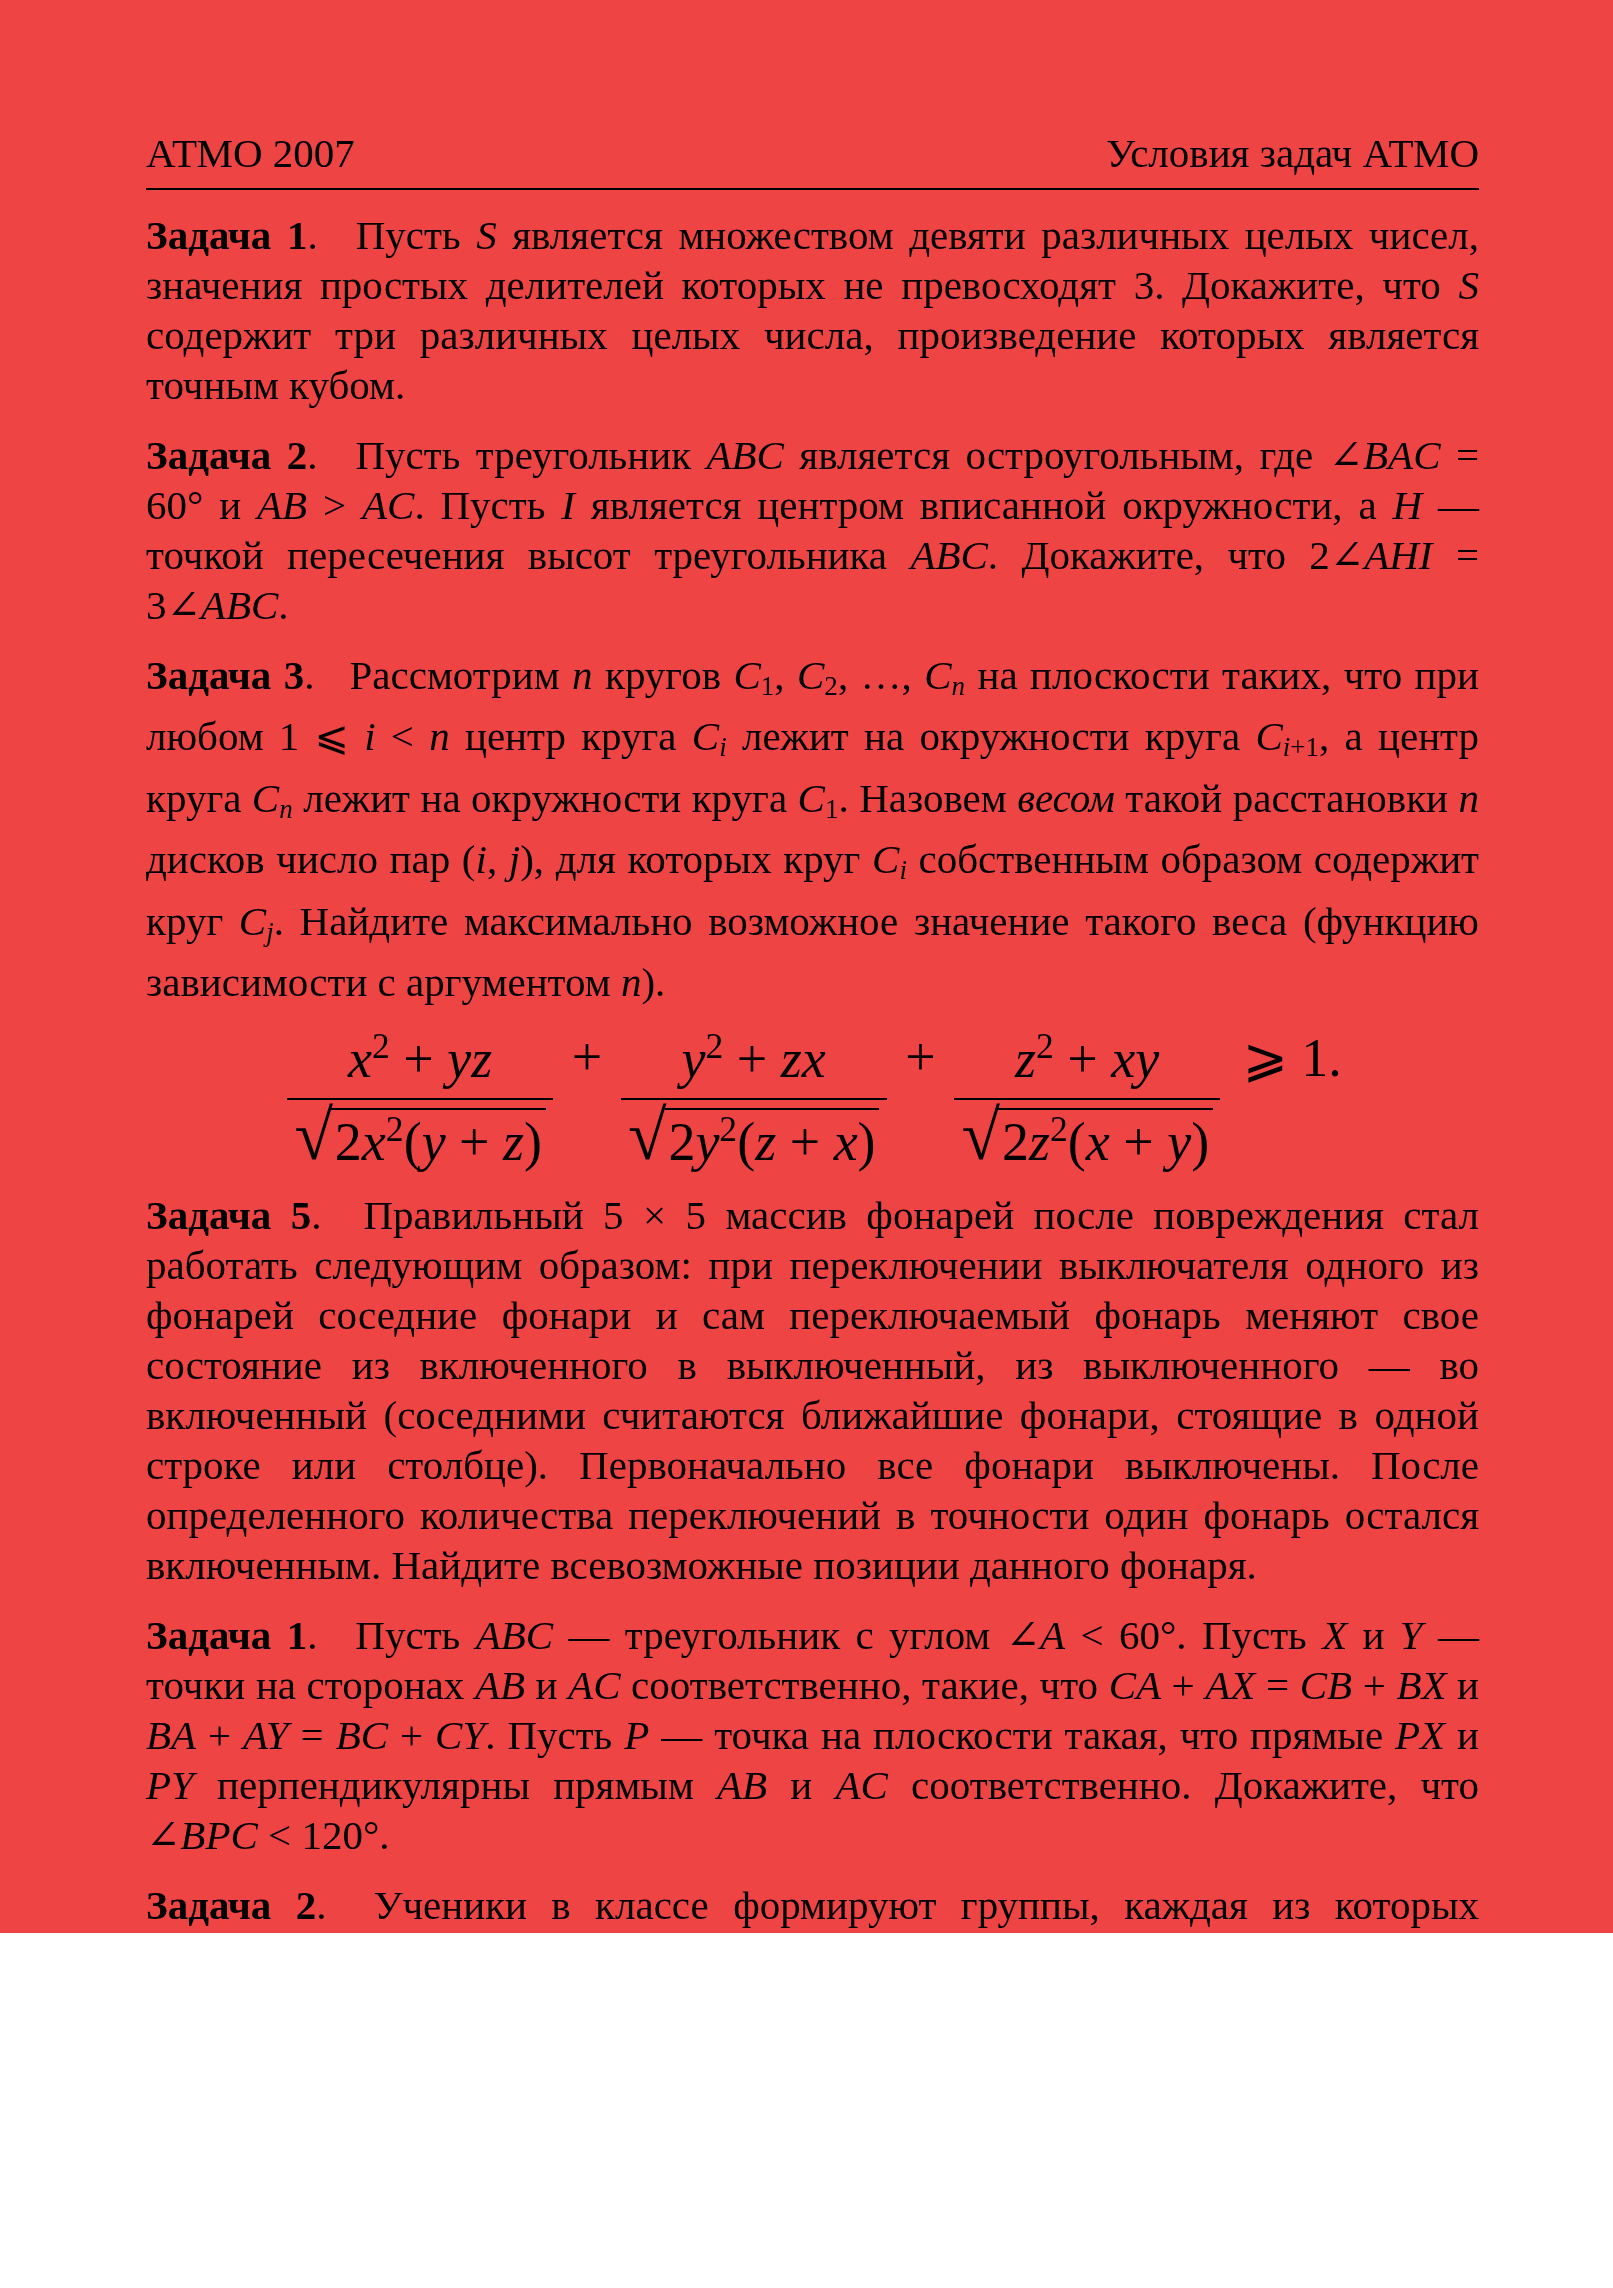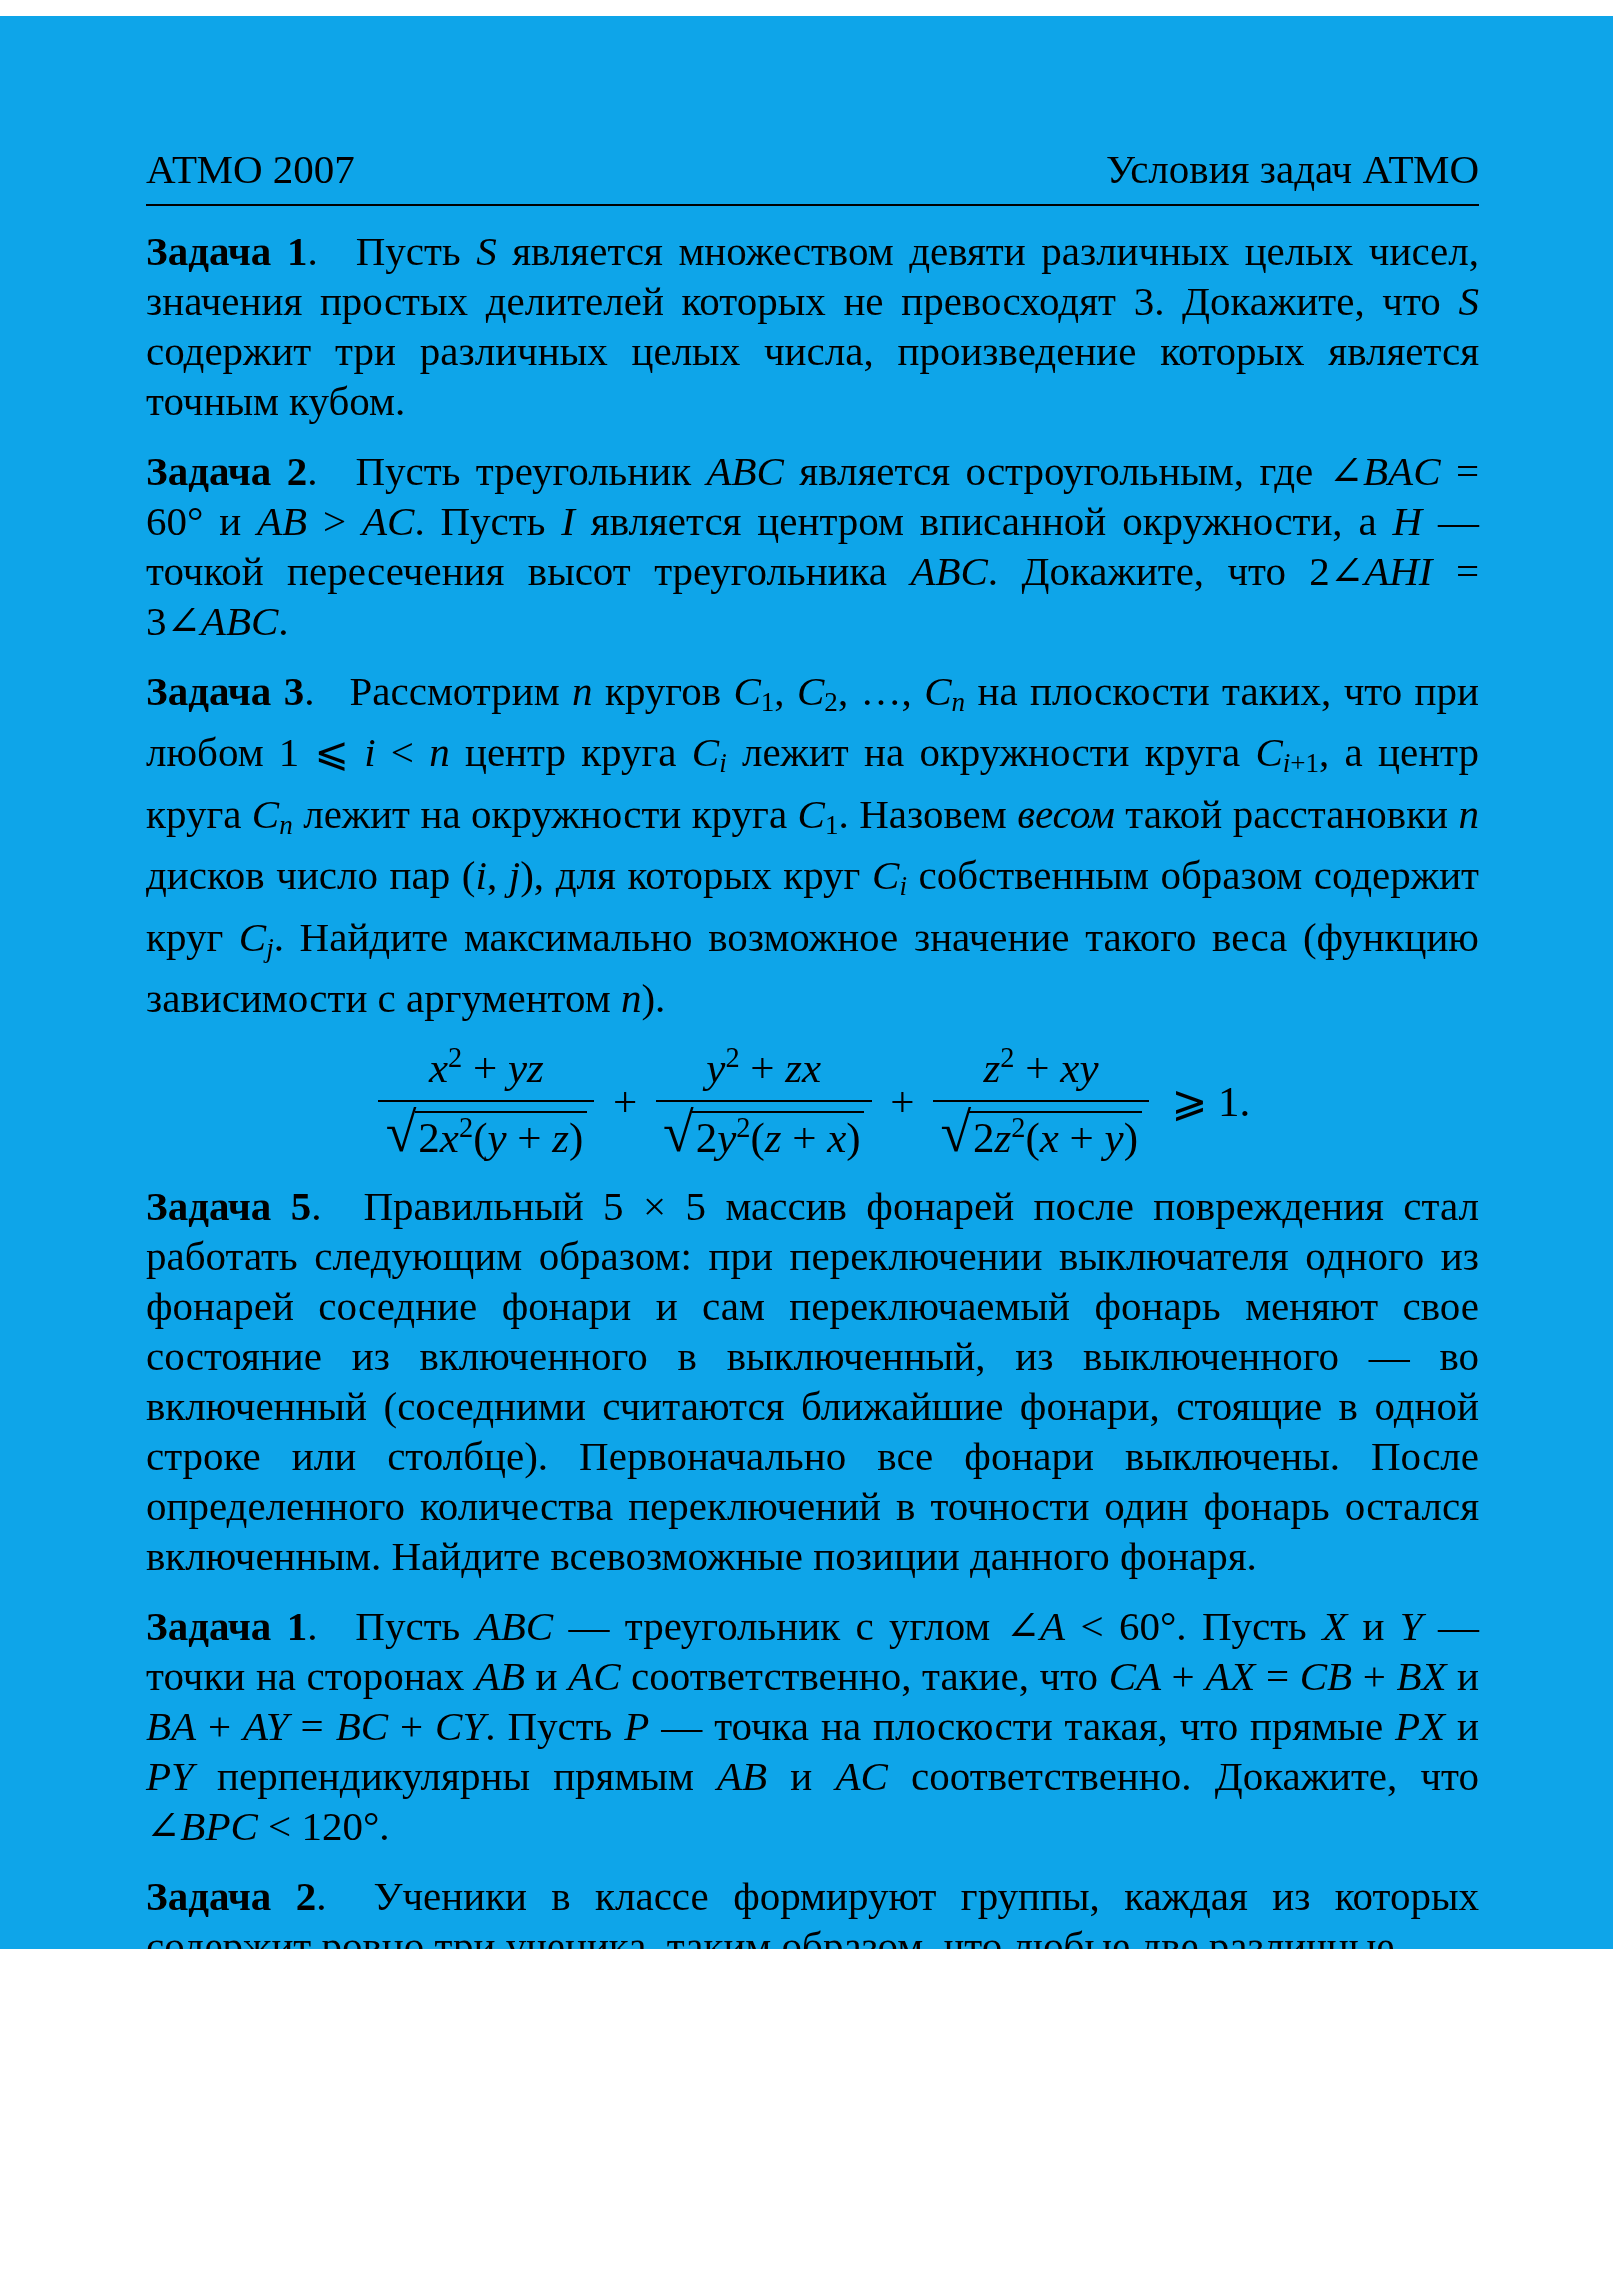--- a/index.html
+++ b/index.html
@@ -1,37 +1,36 @@
 <!DOCTYPE html>
 <html lang="ru" style="font-size:14.8px"><head>
 <meta charset="utf-8">
 <style>
   html,body{margin:0;padding:0;background:#ffffff;}
   .page{
-    position:relative;width:1613px;height:1933px;background:#0ea5e9;color:#000;
+    position:relative;width:1613px;height:1933px;background:#ef4444;color:#000;
     font-family:"Liberation Serif","DejaVu Serif","DejaVu Sans",serif;
     overflow:hidden;
-    margin-top:16px;
   }
   .content{position:absolute;left:146px;top:131px;width:1333px;}
   .hdr{display:flex;justify-content:space-between;align-items:baseline;font-size:41px;line-height:1.12;}
   .rule{border-bottom:2.8px solid #000;margin-top:11px;}
   .sec-title{text-align:center;font-weight:bold;font-size:46px;line-height:1.15;margin:41px 0 9.2px;}
   .sec-title.second{margin-top:61px;margin-bottom:13px;}
   .prob{font-size:41px;line-height:50px;text-align:justify;margin:20px 0 0;}
   .b{font-weight:bold;}
   .v{font-style:italic;}
   .em{font-style:italic;}
   .gap{display:inline-block;width:0.55em;}
   .sb{font-size:0.66em;vertical-align:-0.24em;}
   .sp{font-size:0.66em;vertical-align:0.52em;}
   .rs{margin-right:-1.8px;}
   .r{display:inline-block;line-height:1;border-top:2.3px solid #000;padding:0.9px 2.8px 0;}
   
-  .formula{display:flex;align-items:center;justify-content:center;font-size:43px;margin:18.5px 0 11px;}
+  .formula{display:flex;justify-content:center;font-size:54px;margin:18.5px 0 11px;}
   .frac{display:inline-flex;flex-direction:column;align-items:center;margin:0 3.7px;}
   .frac .num{padding:0 5.5px 8.3px;line-height:1.15;}
   .frac .den{border-top:2.8px solid #000;padding:8.3px 7.4px 1.8px;display:flex;align-items:flex-start;line-height:1.1;}
   .den .rs{font-size:1.3em;line-height:0.78;margin-right:-1.8px;}
   .den .r{border-top:2.8px solid #000;padding:1.8px 3.7px 0;}
   .op{margin:0 14.8px;}
   .rhs{margin-left:18.5px;white-space:pre;}
   .pagenum{position:absolute;left:0;right:0;top:2106px;text-align:center;font-size:28px;}
 </style>
 </head>

